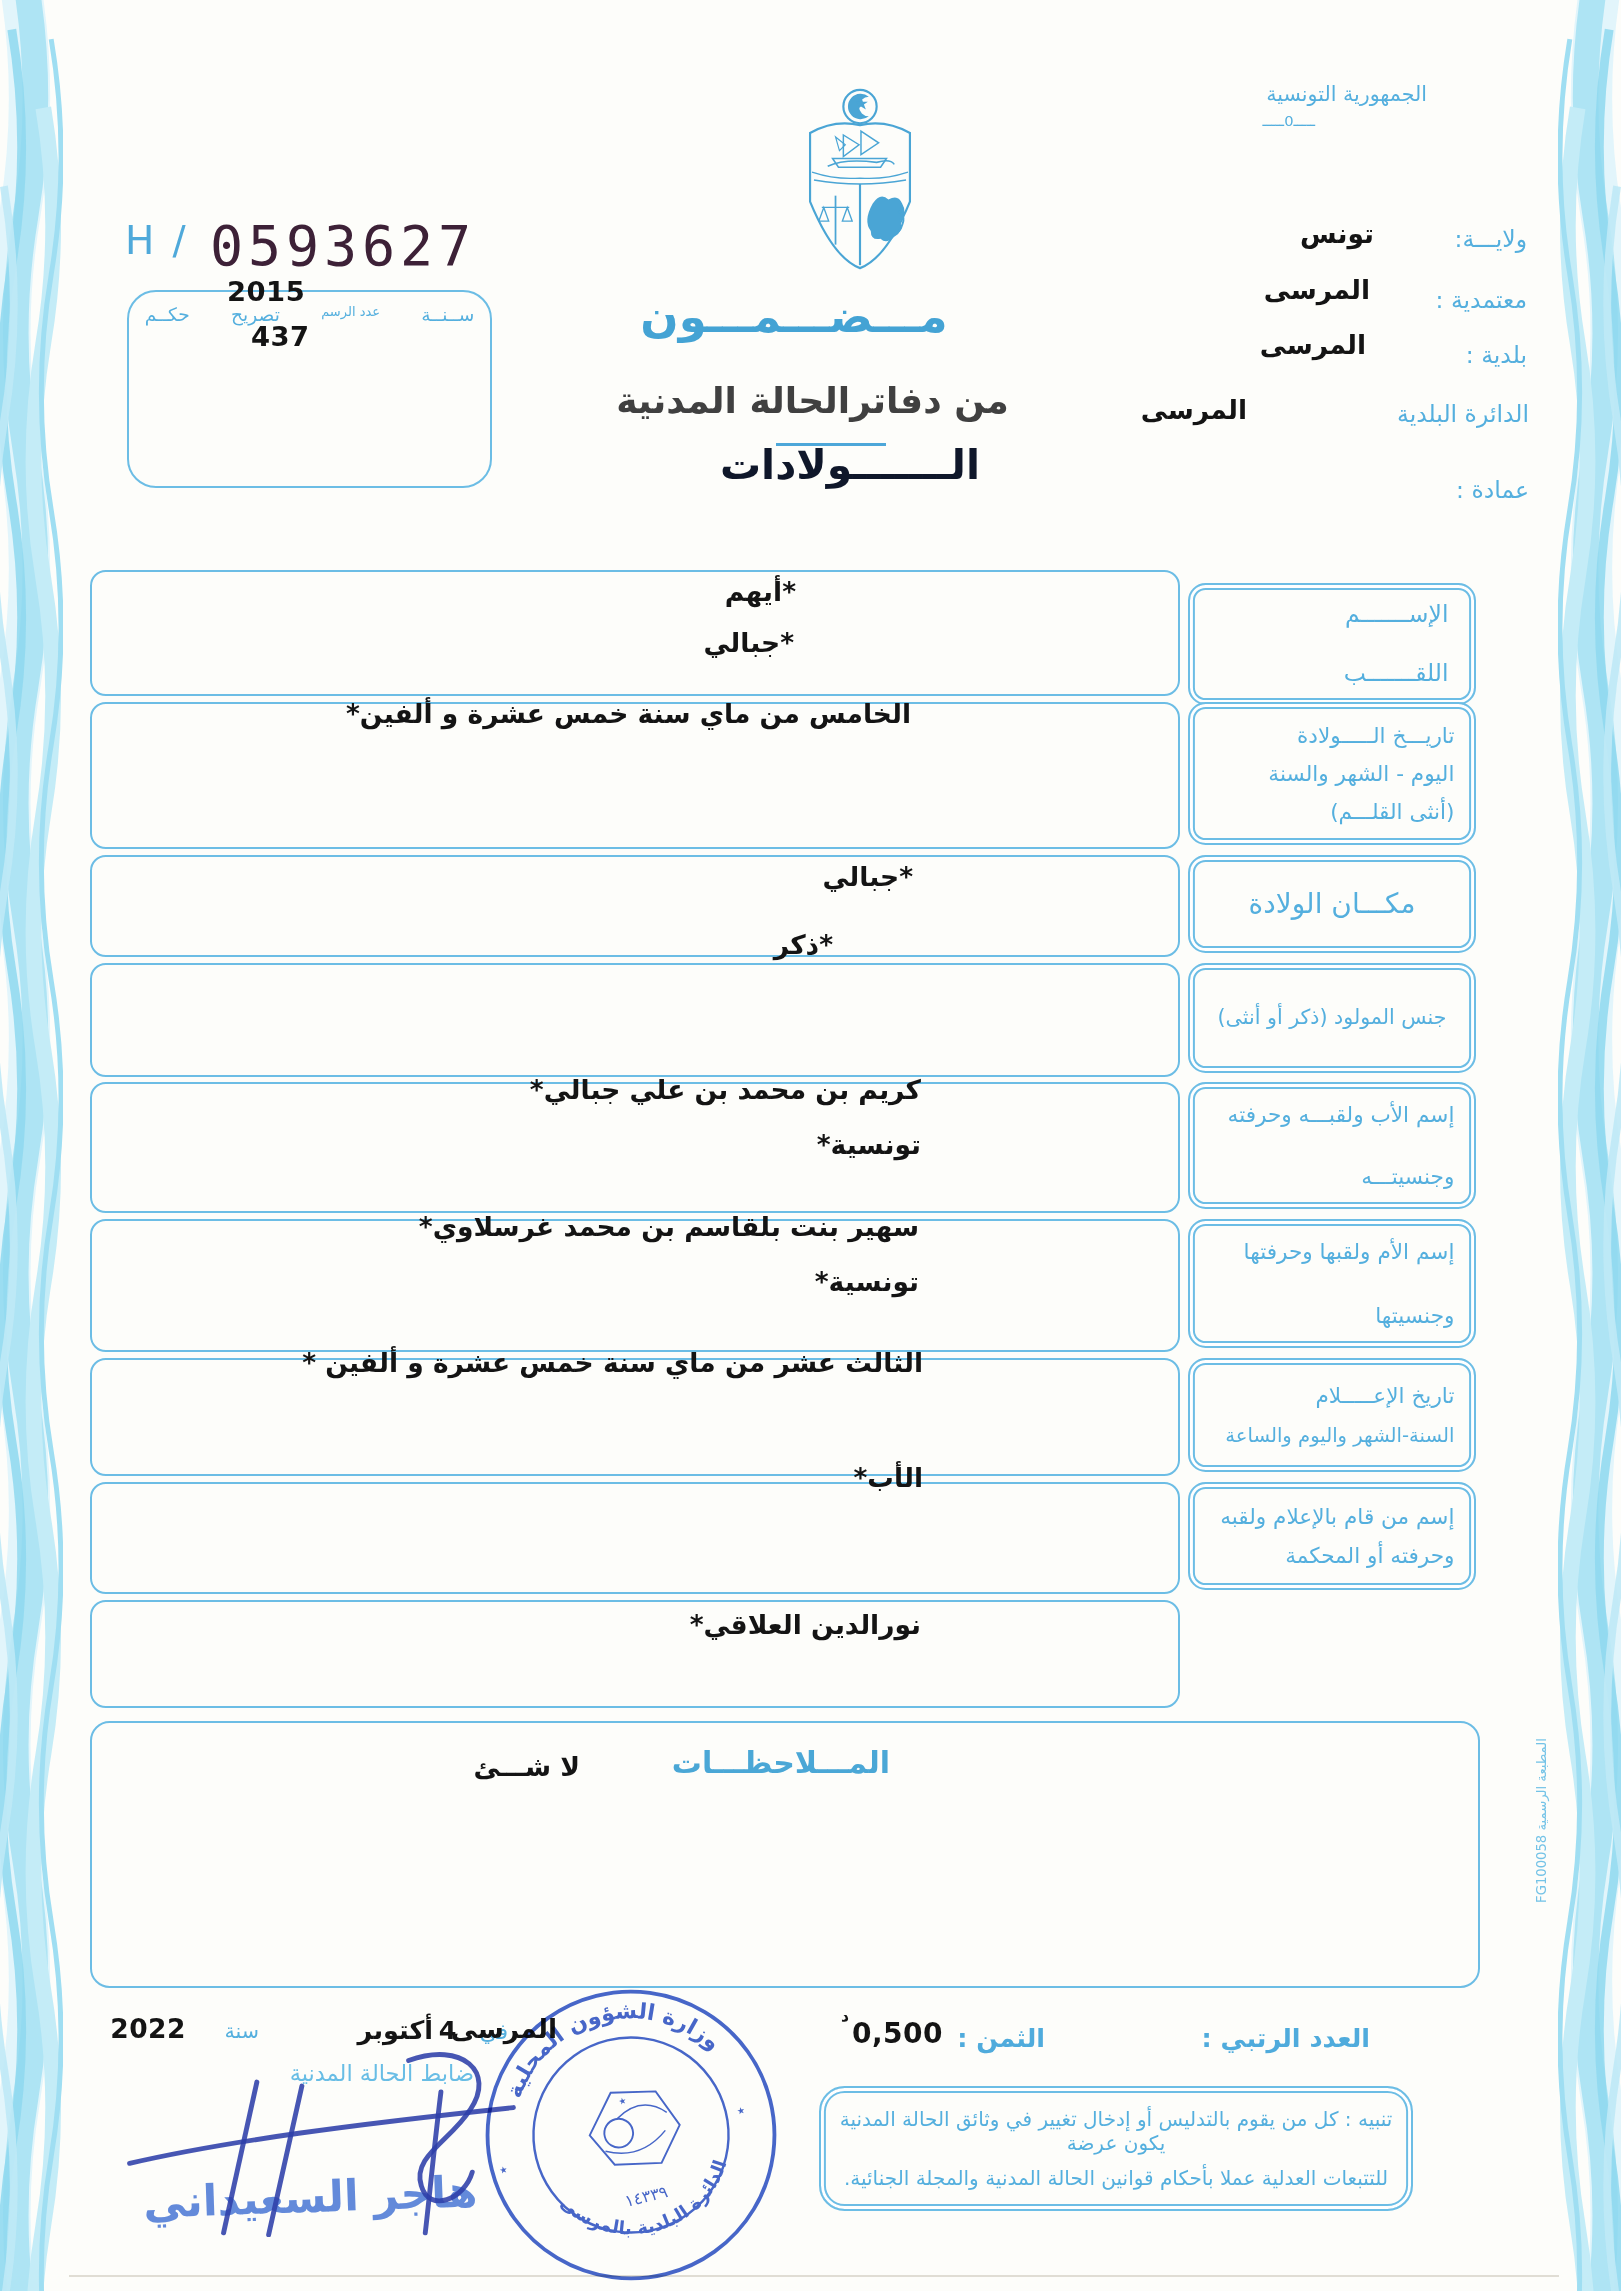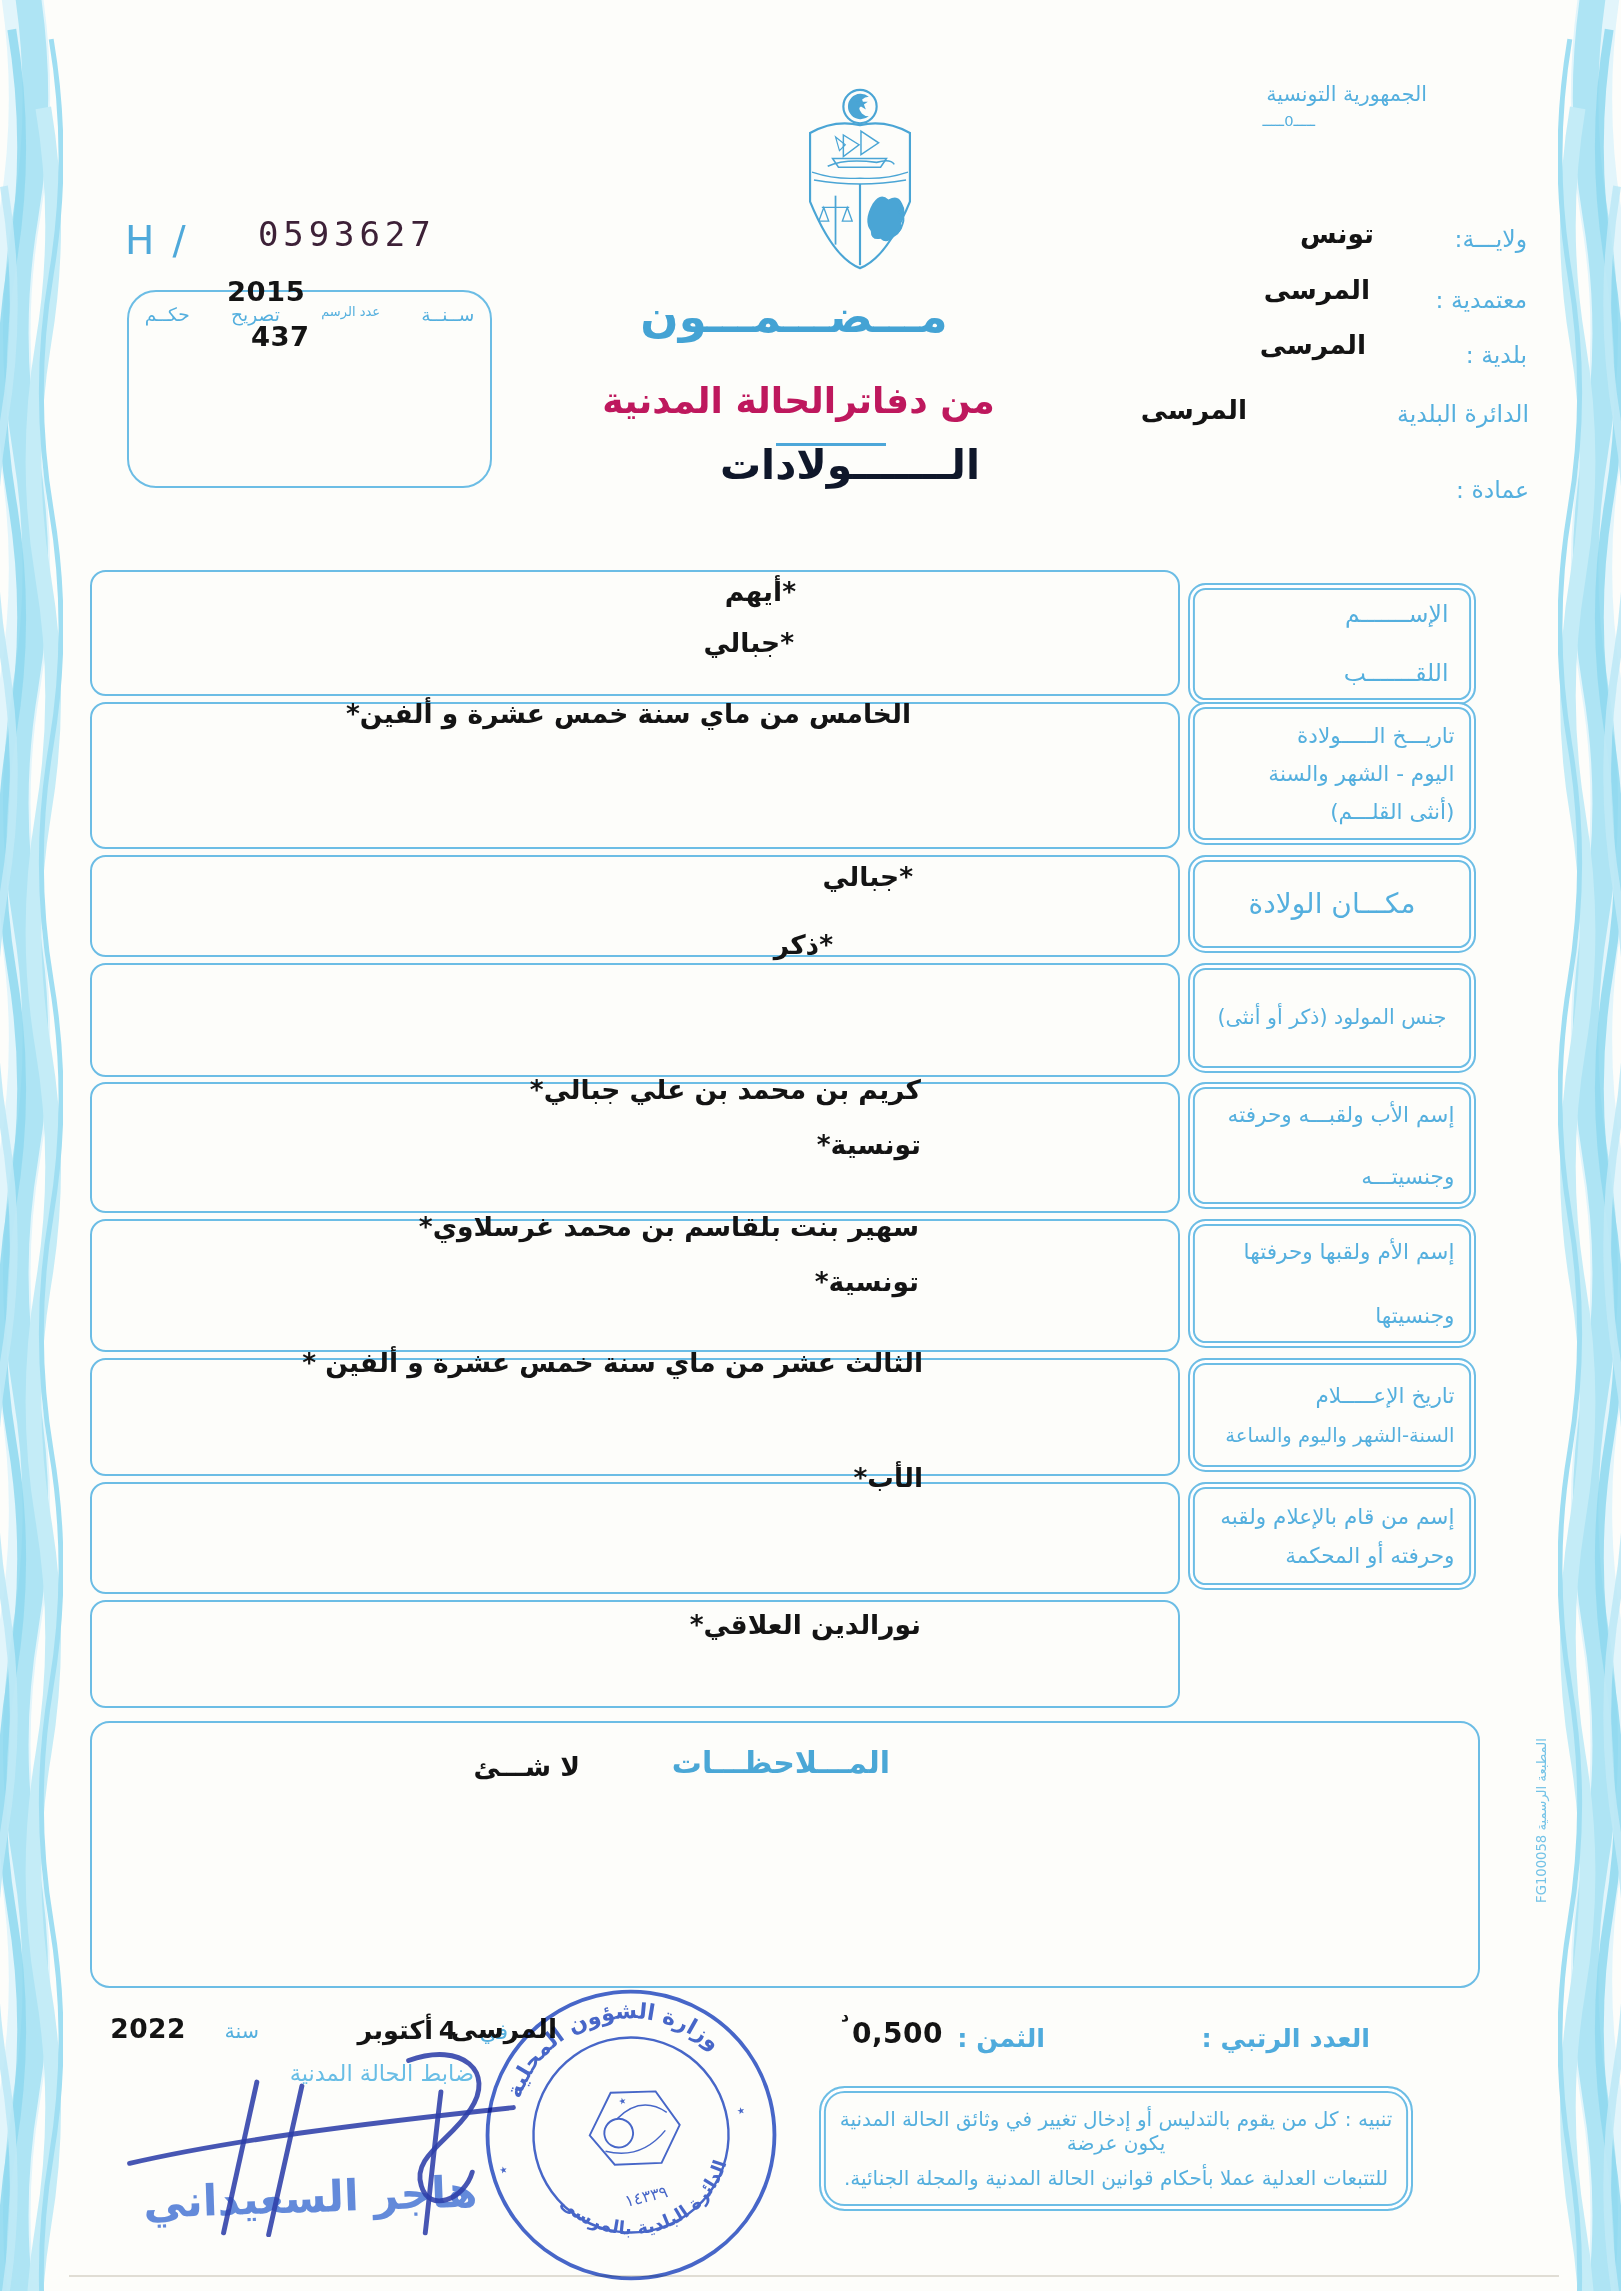--- a/index.html
+++ b/index.html
@@ -71,26 +71,26 @@
       <path d="M62,70 L62,46 L80,58 Z" stroke-width="1.5"></path>
       <path d="M40,66 L36,52 L46,60 Z" stroke-width="1.2"></path>
       <line x1="36" y1="112" x2="36" y2="162" stroke-width="1.8"></line>
       <path d="M22,124 h28 M24,124 l-5,14 h10 z M48,124 l-5,14 h10 z" stroke-width="1.4"></path>
       <path d="M74,120 q8,-12 16,-4 q10,-6 14,4 q6,10 -2,18 q4,10 -6,16 q-8,8 -14,2 q-10,2 -10,-8 q-8,-10 2,-28" fill="#4aa5d5" stroke="none"></path>
       <path d="M100,128 q8,4 4,14 q-2,8 -8,8" stroke-width="2"></path>
     </g>
   </svg>
 
   <div class="abs lbl" style="left:588px;top:290px;width:412px;text-align:center;font-size:45px;font-weight:bold;color:#44a3d4;">مـــضـــمـــون</div>
-  <div class="abs lbl" style="left:568px;top:380px;width:461px;text-align:center;font-size:36px;font-weight:bold;color:#be185d;">من دفاترالحالة المدنية</div>
+  <div class="abs lbl" style="left:582px;top:380px;width:461px;text-align:center;font-size:36px;font-weight:bold;color:#404040;">من دفاترالحالة المدنية</div>
   <div class="abs" style="left:776px;top:443px;width:110px;height:2.9px;background:#4da7d9;"></div>
   <div class="abs lbl" style="left:568px;top:441px;width:412px;text-align:right;font-size:41px;font-weight:bold;color:#0f172a;">الـــــــولادات</div>
 
   <div class="abs" style="left:125px;top:218px;font-size:39px;color:#4fa9da;letter-spacing:2.9px;direction:ltr;">H /</div>
-  <div class="abs" style="left:210px;top:214px;font-size:34px;color:#3d2137;font-family:'DejaVu Sans Mono',monospace;letter-spacing:4.9px;direction:ltr;margin-left:48px;">0593627</div>
+  <div class="abs" style="left:210px;top:214px;font-size:55px;color:#3d2137;font-family:'DejaVu Sans Mono',monospace;letter-spacing:4.9px;direction:ltr;">0593627</div>
 
   <div class="abs sbox" style="left:127px;top:290px;width:361px;height:194px;border-radius:29px;">
     <div style="height:100%;display:flex;flex-direction:row;justify-content:space-between;padding:11.8px 15.7px;box-sizing:border-box;">
       <span class="lbl" style="font-size:18.6px;">ســنــة</span>
       <span class="lbl" style="font-size:13px;">عدد الرسم</span>
       <span class="lbl" style="font-size:18.6px;">تصريح</span>
       <span class="lbl" style="font-size:18.6px;">حكــم</span>
     </div>
   </div>
   <div class="abs stampk" style="left:227px;top:276px;font-size:27.4px;z-index:2;">2015</div>

